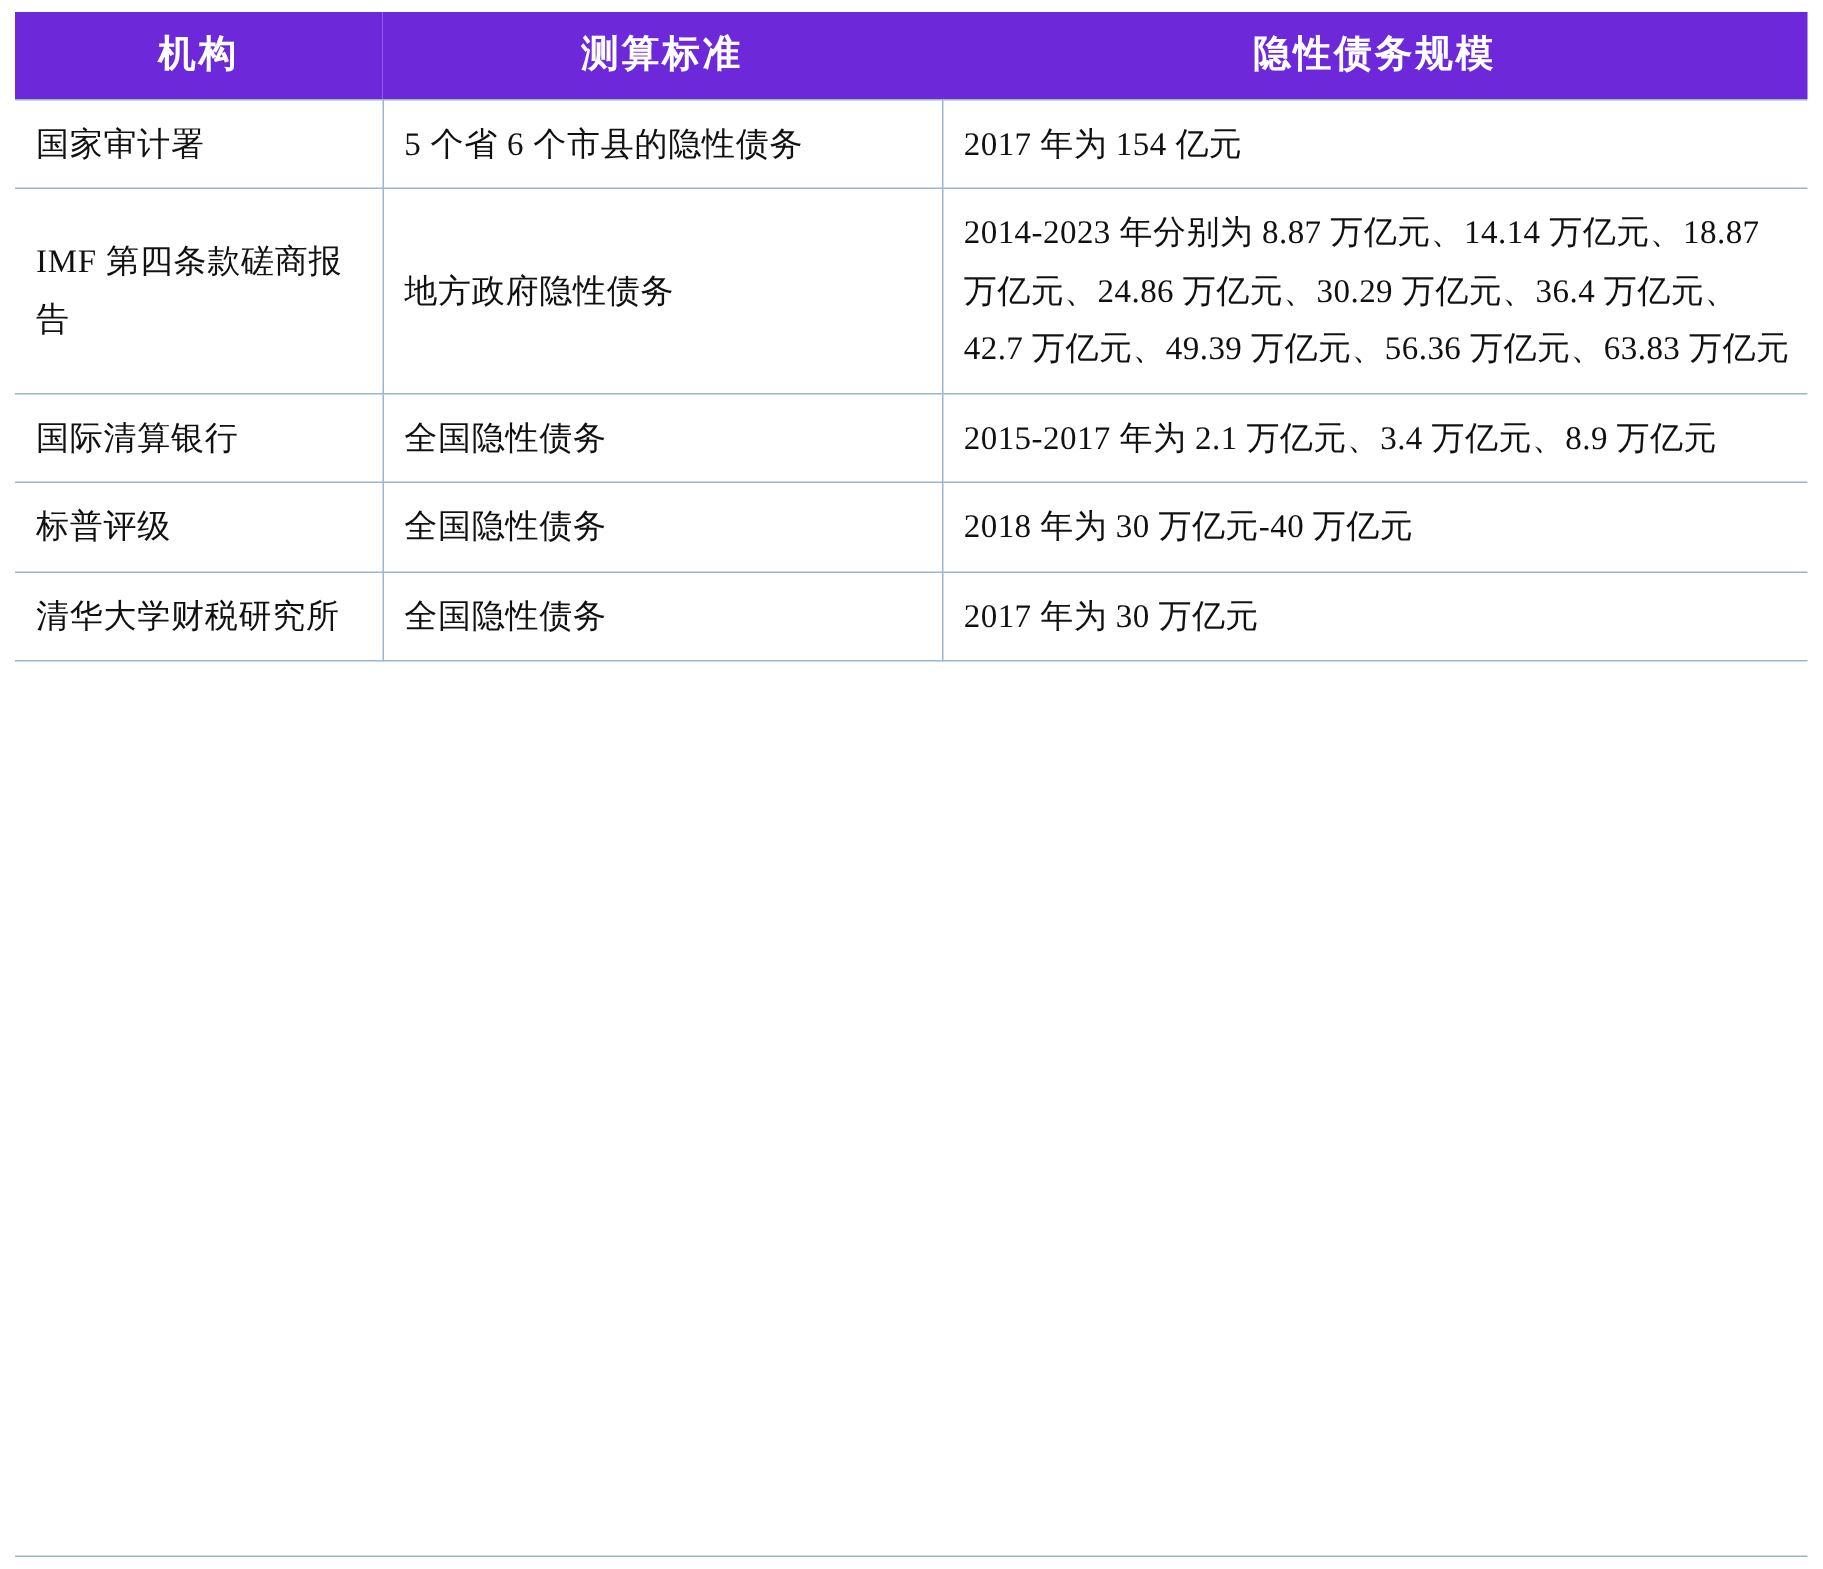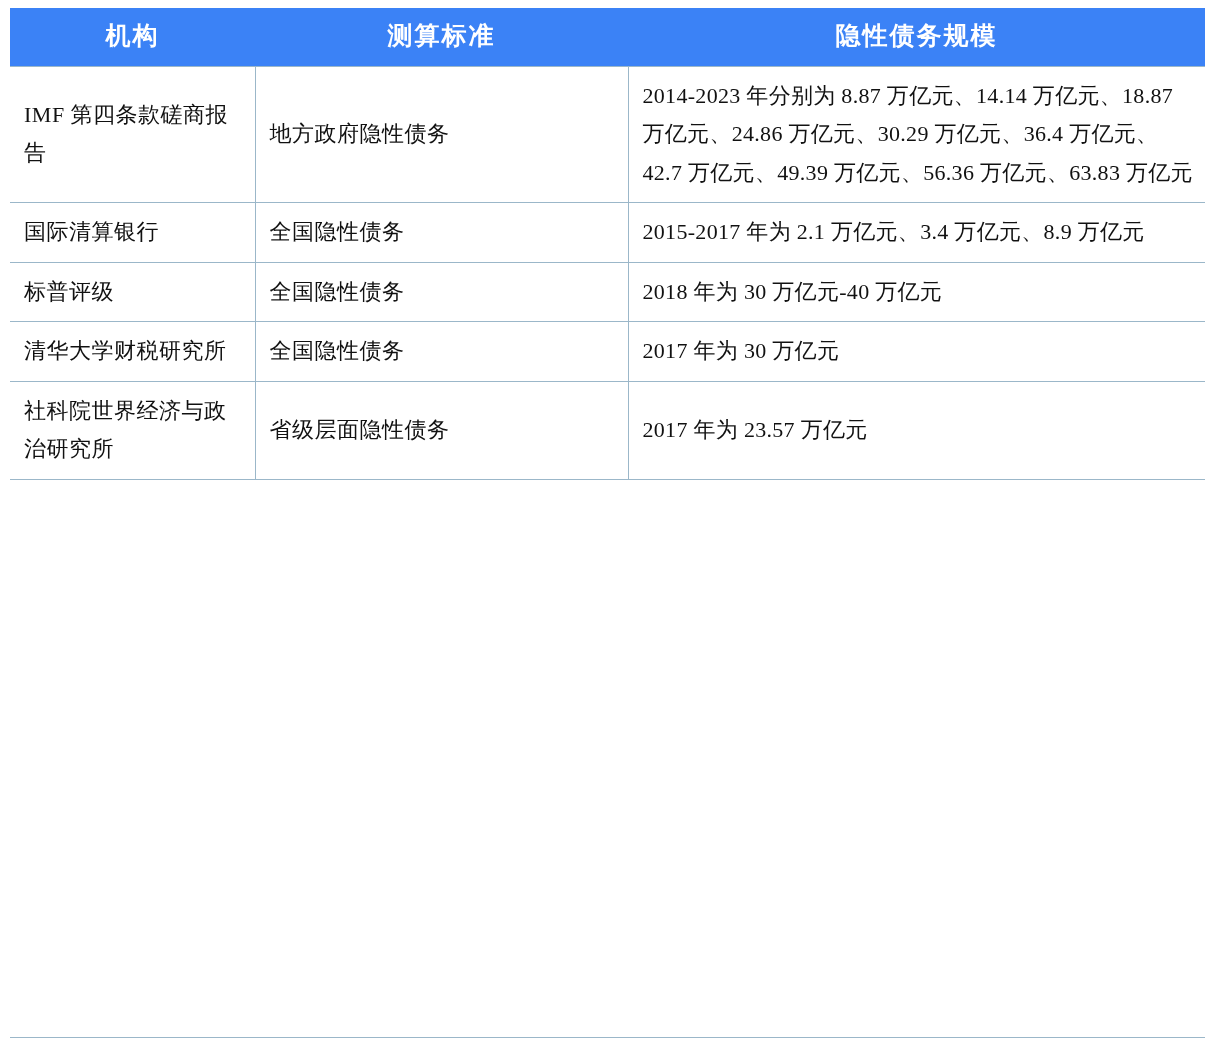--- a/index.html
+++ b/index.html
@@ -24,21 +24,21 @@
   table.debt-table {
     width: 1195px;
     border-collapse: collapse;
     table-layout: fixed;
   }
   table.debt-table col.c1 { width: 245px; }
   table.debt-table col.c2 { width: 373px; }
   table.debt-table col.c3 { width: 577px; }
 
   table.debt-table thead th {
-    background: #3b82f6;
+    background: #6d28d9;
     color: #ffffff;
     font-weight: bold;
     font-size: 25px;
     letter-spacing: 2px;
     text-align: center;
     padding: 10px 4px 12px 4px;
     border: none;
     font-family: "Liberation Sans", "DejaVu Sans", sans-serif;
   }
   table.debt-table thead tr {
@@ -94,20 +94,25 @@
     </colgroup>
     <thead>
       <tr>
         <th>机构</th>
         <th>测算标准</th>
         <th>隐性债务规模</th>
       </tr>
     </thead>
     <tbody>
 
+      <tr>
+        <td class="cell-org">国家审计署</td>
+        <td class="cell-std">5 个省 6 个市县的隐性债务</td>
+        <td class="cell-scale last-col">2017 年为 154 亿元</td>
+      </tr>
 
       <tr class="tall-row">
         <td class="cell-org">IMF 第四条款磋商报告</td>
         <td class="cell-std">地方政府隐性债务</td>
         <td class="cell-scale last-col">2014-2023 年分别为 8.87 万亿元、14.14 万亿元、18.87 万亿元、24.86 万亿元、30.29 万亿元、36.4 万亿元、42.7 万亿元、49.39 万亿元、56.36 万亿元、63.83 万亿元</td>
       </tr>
 
       <tr>
         <td class="cell-org">国际清算银行</td>
         <td class="cell-std">全国隐性债务</td>
@@ -122,23 +127,18 @@
 
 
 
 
       <tr>
         <td class="cell-org">清华大学财税研究所</td>
         <td class="cell-std">全国隐性债务</td>
         <td class="cell-scale last-col">2017 年为 30 万亿元</td>
       </tr>
 
-      <tr>
-        <td class="cell-org">社科院世界经济与政治研究所</td>
-        <td class="cell-std">省级层面隐性债务</td>
-        <td class="cell-scale last-col">2017 年为 23.57 万亿元</td>
-      </tr>
 
     </tbody>
   </table>
 
   <div class="bottom-rule"></div>
 </div>
 
 </body></html>

